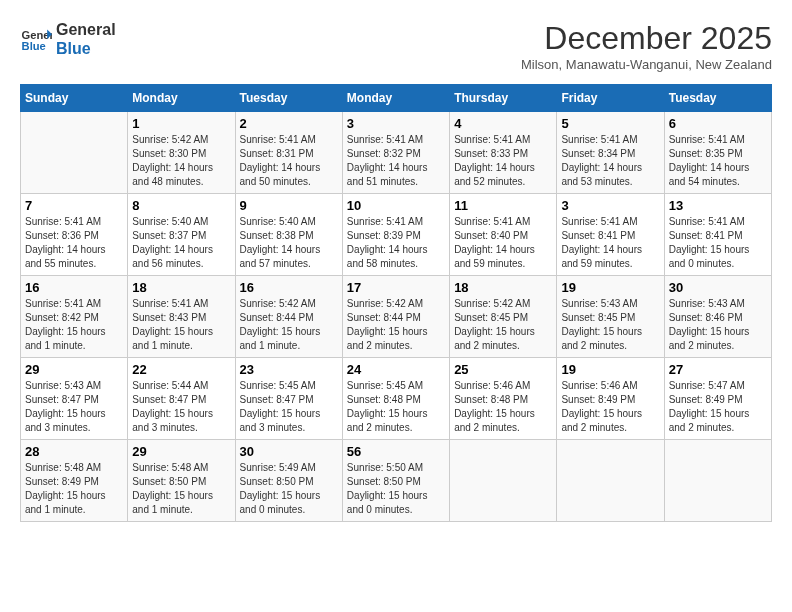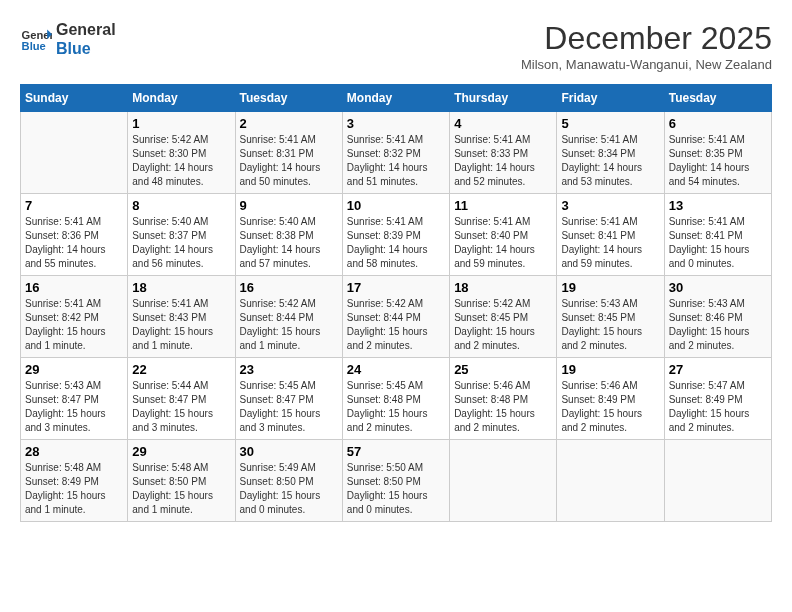--- a/index.html
+++ b/index.html
@@ -235,21 +235,21 @@
         </td>
         <td>
           <span class="day-number">29</span>
           <div class="day-info">Sunrise: 5:48 AM<br>Sunset: 8:50 PM<br>Daylight: 15 hours<br>and 1 minute.</div>
         </td>
         <td>
           <span class="day-number">30</span>
           <div class="day-info">Sunrise: 5:49 AM<br>Sunset: 8:50 PM<br>Daylight: 15 hours<br>and 0 minutes.</div>
         </td>
         <td>
-          <span class="day-number">57</span>
+          <span class="day-number">56</span>
           <div class="day-info">Sunrise: 5:50 AM<br>Sunset: 8:50 PM<br>Daylight: 15 hours<br>and 0 minutes.</div>
         </td>
         <td></td>
         <td></td>
         <td></td>
       </tr>
     </tbody>
 </table>
 
 </body></html>

